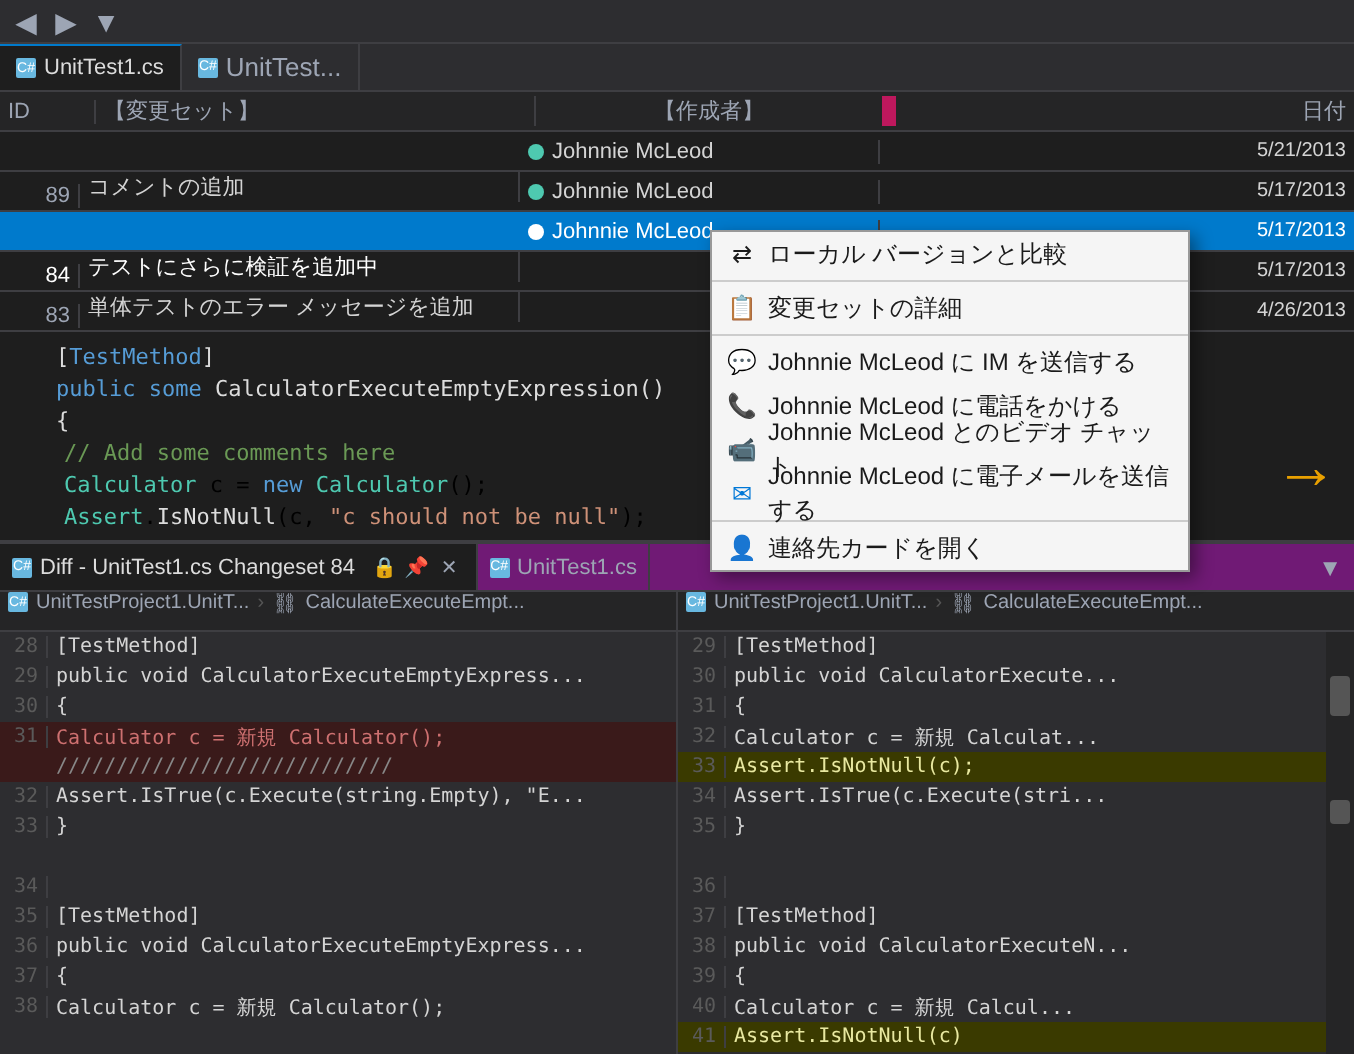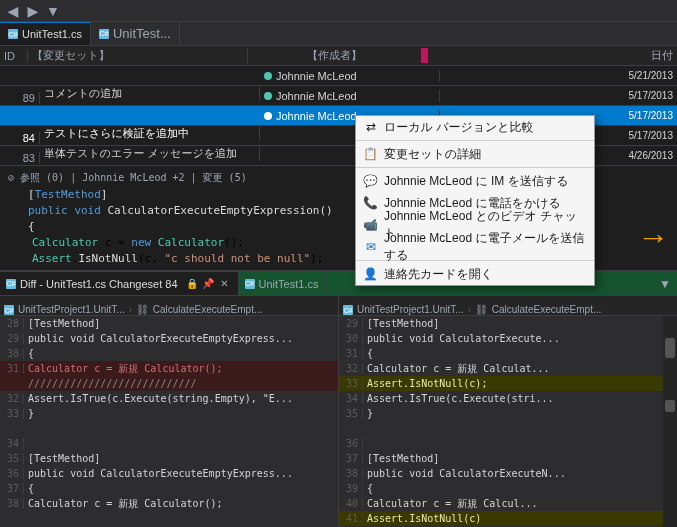--- a/index.html
+++ b/index.html
@@ -13,21 +13,21 @@
     .toolbar-btn { width: 18px; height: 18px; border: none; background: transparent; cursor: pointer; display: flex; align-items: center; justify-content: center; color: #9da5b4; font-size: 14px; border-radius: 2px; }
 
     
     .tab-bar { display: flex; background: #2d2d30; height: 24px; border-bottom: 1px solid #3e3e42; }
     .tab { display: flex; align-items: center; padding: 0 8px; height: 100%; font-size: 11px; cursor: pointer; color: #9da5b4; border-right: 1px solid #3e3e42; gap: 4px; }
     .tab.active { background: #1e1e1e; color: #dcdcdc; border-top: 1px solid #007acc; }
 
     
     .history-table { background: #1e1e1e; flex-shrink: 0; }
     .history-header { display: flex; background: #252526; border-bottom: 1px solid #3e3e42; height: 20px; align-items: center; font-size: 11px; color: #9da5b4; }
-    .col-id { width: 28px; padding: 0 4px; border-right: 1px solid #3e3e42; }
+    .col-id { width: 48px; padding: 0 4px; border-right: 1px solid #3e3e42; }
     .col-changeset { width: 220px; padding: 0 4px; border-right: 1px solid #3e3e42; }
     .col-author { width: 180px; padding: 0 4px; border-right: 7px solid #be185d; text-align: center; }
     .col-date { flex: 1; padding: 0 4px; text-align: right; }
 
     .history-row { display: flex; height: 20px; align-items: center; font-size: 11px; color: #d4d4d4; border-bottom: 1px solid #3e3e42; cursor: pointer; position: relative; }
     .history-row.selected { background: #007acc; color: #fff; }
 
     .row-id { width: 40px; padding: 0 4px; border-right: 1px solid #3e3e42; text-align: right; color: #9da5b4; margin-top: 44px; }
     .row-changeset { width: 220px; padding: 0 4px; border-right: 1px solid #3e3e42; overflow: hidden; white-space: nowrap; text-overflow: ellipsis; display: flex; align-items: center; gap: 4px; margin-top: 36px; }
     .row-author { width: 180px; padding: 0 4px; border-right: 1px solid #3e3e42; display: flex; align-items: center; gap: 4px; overflow: hidden; }
@@ -50,33 +50,33 @@
     .line-content { flex: 1; overflow: hidden; white-space: nowrap; }
 
     
     .kw { color: #569cd6; }
     .str { color: #ce9178; }
     .cmt { color: #6a9955; }
 
     
     .bottom-section { display: flex; flex-direction: column; height: 257px; background: #2d2d30; border-top: 2px solid #3e3e42; }
 
-    .diff-tab-bar { display: flex; align-items: center; background: #14532d; height: 24px; border-bottom: 1px solid #3e3e42; gap: 0; }
+    .diff-tab-bar { display: flex; align-items: center; background: #701a75; height: 24px; border-bottom: 1px solid #3e3e42; gap: 0; }
     .diff-tab { display: flex; align-items: center; padding: 0 6px; height: 100%; font-size: 11px; cursor: pointer; color: #9da5b4; border-right: 1px solid #3e3e42; gap: 4px; }
     .diff-tab.active { background: #1e1e1e; color: #dcdcdc; }
     .diff-tab-title { font-size: 11px; }
     .diff-tab-icons { display: flex; align-items: center; gap: 2px; margin-left: 4px; }
     .diff-tab-icon-btn { width: 14px; height: 14px; display: flex; align-items: center; justify-content: center; color: #9da5b4; font-size: 10px; cursor: pointer; }
 
     .diff-content { display: flex; flex: 1; overflow: hidden; }
 
     .diff-pane { flex: 1; display: flex; flex-direction: column; overflow: hidden; border-right: 1px solid #3e3e42; }
     .diff-pane:last-child { border-right: none; }
 
-    .diff-pane-header { display: flex; align-items: flex-end; height: 20px; background: #252526; border-bottom: 1px solid #3e3e42; padding: 0 4px; gap: 4px; font-size: 10px; color: #9da5b4; overflow: hidden; }
+    .diff-pane-header { display: flex; align-items: flex-start; height: 20px; background: #252526; border-bottom: 1px solid #3e3e42; padding: 0 4px; gap: 4px; font-size: 10px; color: #9da5b4; overflow: hidden; }
     .diff-pane-header .separator { color: #555; }
 
     .diff-lines { flex: 1; overflow: hidden; position: relative; }
     .diff-line { display: flex; height: 15px; align-items: center; font-family: 'Consolas', monospace; font-size: 10px; }
     .diff-line-num { width: 24px; text-align: right; padding-right: 4px; color: #5a5a5a; flex-shrink: 0; border-right: 1px solid #3e3e42; }
     .diff-line-content { flex: 1; padding-left: 4px; overflow: hidden; white-space: nowrap; color: #d4d4d4; }
     .diff-line.removed { background: #3a1a1a; }
     .diff-line.removed .diff-line-content { color: #cd7070; }
     .diff-line.highlight { background: #3a3a00; }
     .diff-line.highlight .diff-line-content { color: #e8e8a0; }
@@ -170,36 +170,36 @@
           <div class="row-changeset">
             <span class="expand-arrow">▶</span>
             consolecalculator を追加してプロジェクトの単体...
           </div>
           <div class="row-author"></div>
           <div class="row-date">4/26/2013</div>
         </div>
       </div>
 
       <div class="code-editor" style="flex:1;padding:4px 0;">
-        <div class="code-line" style="padding-left:8px;">
-          <span class="ref-info">⊘ 参照 (0) | Johnnie McLeod +2 | 変更 (5)</span>
-        </div>
         <div class="code-line">
           <span class="line-num"></span>
           <span class="line-content"><span class="bracket">[</span><span class="kw">TestMethod</span><span class="bracket">]</span></span>
         </div>
         <div class="code-line">
           <span class="line-num"></span>
           <span class="line-content">
-            <span class="kw">public</span> <span class="kw">void</span> <span class="method-call">CalculatorExecuteEmptyExpression</span><span class="bracket">()</span>
+            <span class="kw">public</span> <span class="kw">some</span> <span class="method-call">CalculatorExecuteEmptyExpression</span><span class="bracket">()</span>
           </span>
         </div>
         <div class="code-line">
           <span class="line-num"></span>
           <span class="line-content"><span class="bracket">{</span></span>
+        </div>
+        <div class="code-line" style="padding-left:32px;">
+          <span class="line-content"><span class="cmt">// Add some comments here</span></span>
         </div>
         <div class="code-line" style="padding-left:32px;">
           <span class="line-content">
             <span class="class-name">Calculator</span> c = <span class="kw">new</span> <span class="class-name">Calculator</span>();
           </span>
         </div>
         <div class="code-line" style="padding-left:32px;">
           <span class="line-content">
             <span class="class-name">Assert</span>.<span class="method-call">IsNotNull</span>(c, <span class="str">"c should not be null"</span>);
           </span>

